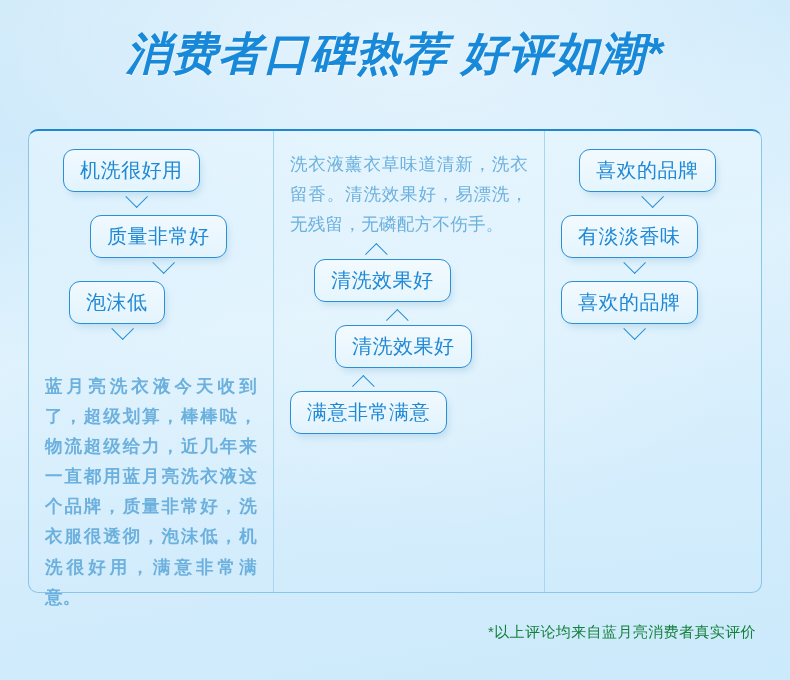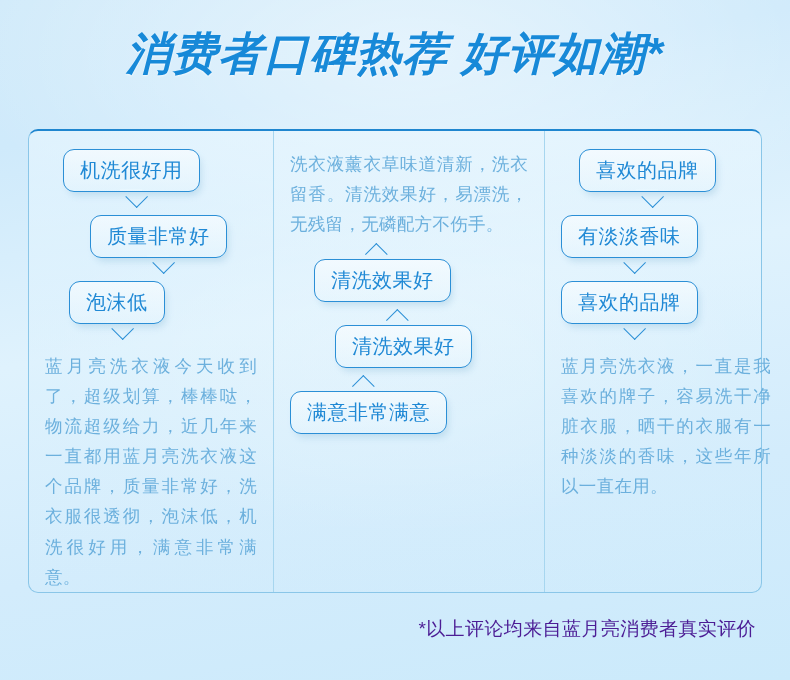--- a/index.html
+++ b/index.html
@@ -133,29 +133,29 @@
 
   
   .para {
     color: #6cb0dd;
     font-size: 17.5px;
     line-height: 1.72;
     letter-spacing: 0.3px;
     text-align: justify;
   }
   .para.top { margin-bottom: 20px; }
-  .para.bottom { margin-top: 4px; }
+  .para.bottom { margin-top: 24px; font-weight: bold; }
 
   
   .footnote {
     position: absolute;
     right: 34px;
     bottom: 38px;
-    font-size: 19px;
-    color: #4c1d95;
+    font-size: 15px;
+    color: #15803d;
     letter-spacing: 0.4px;
   }
 </style>
 </head>
 <body>
 
 <div class="bg-glow"></div>
 
 <h1 class="title">消费者口碑热荐 好评如潮*</h1>
 
@@ -172,18 +172,17 @@
     <p class="para top">洗衣液薰衣草味道清新，洗衣留香。清洗效果好，易漂洗，无残留，无磷配方不伤手。</p>
     <div class="bubble tail-up ml-8">清洗效果好</div>
     <div class="bubble tail-up ml-45">清洗效果好</div>
     <div class="bubble tail-up ml-0">满意非常满意</div>
   </div>
 
   <div class="col col-right">
     <div class="bubble tail-down ml-18">喜欢的品牌</div>
     <div class="bubble tail-down ml-30">有淡淡香味</div>
     <div class="bubble tail-down ml-0">喜欢的品牌</div>
-    <p class="para bottom">蓝月亮洗衣液，一直是我喜欢的牌子，容易洗干净脏衣服，晒干的衣服有一种淡淡的香味，这些年所以一直在用。</p>
   </div>
 
 </div>
 
 <div class="footnote">*以上评论均来自蓝月亮消费者真实评价</div>
 
 </body></html>

